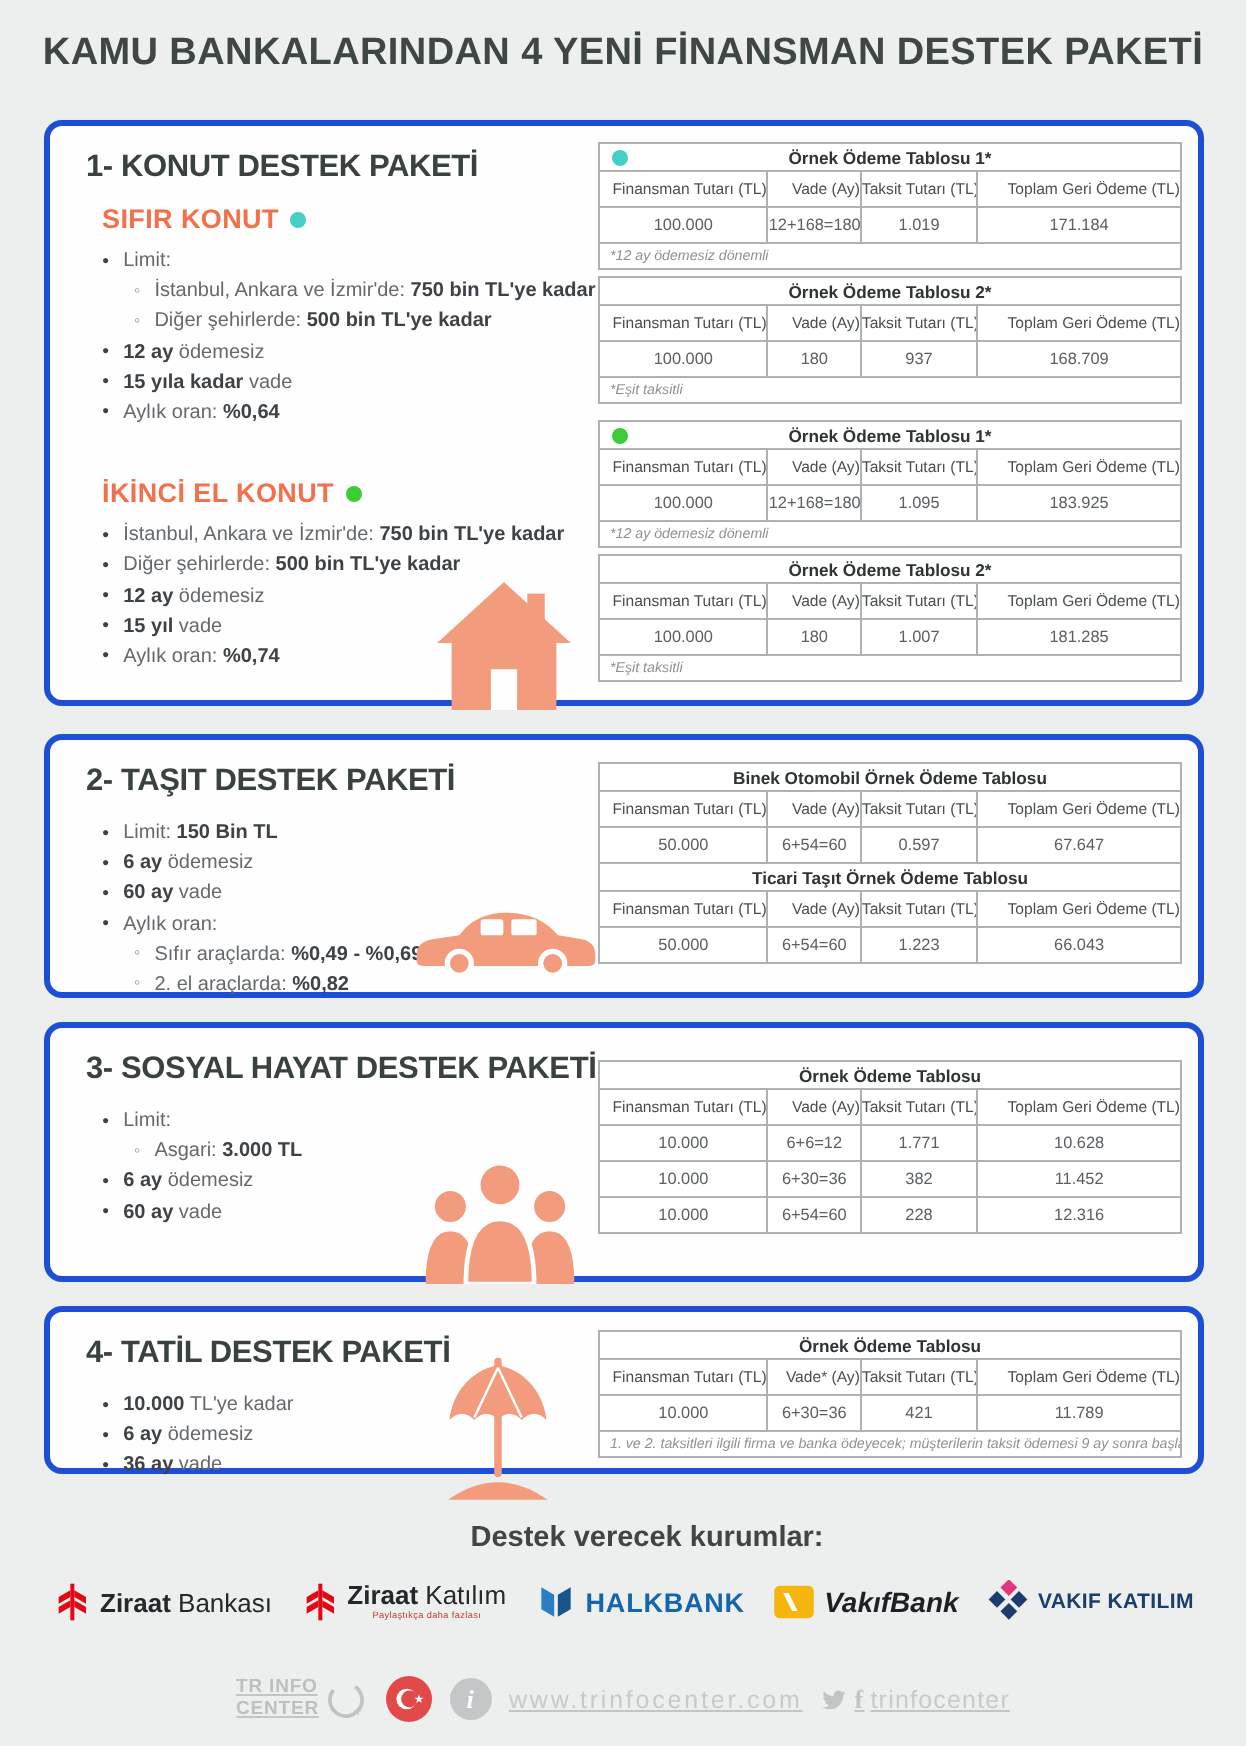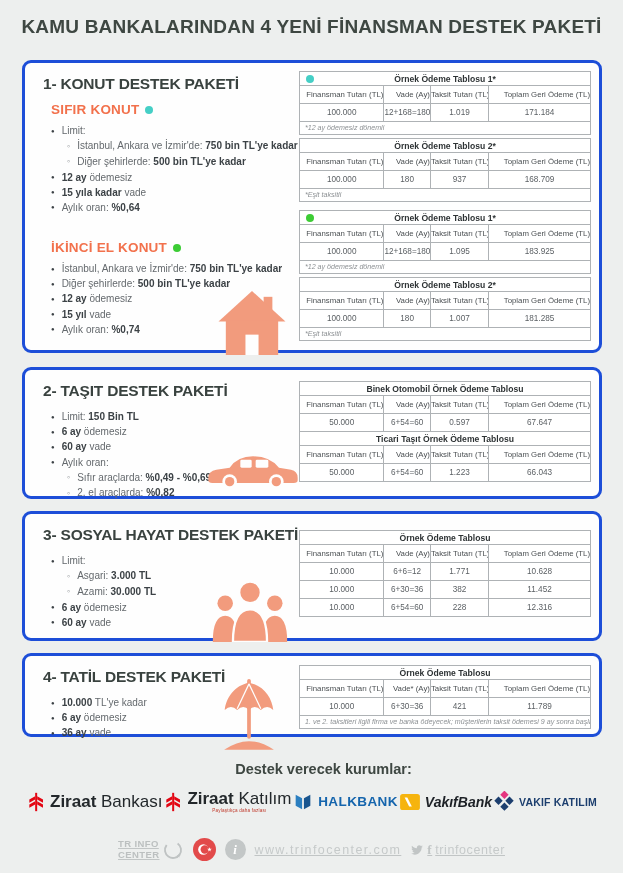--- a/index.html
+++ b/index.html
@@ -69,21 +69,21 @@
   .icon-car{left:178px;top:80px;width:100px;height:42px;}
   .icon-people{left:186px;top:66px;width:78px;height:62px;}
   .icon-umbrella{left:196px;top:20px;width:56px;height:78px;}
 
   
   .banks{position:absolute;top:761px;left:0;width:623px;}
   .banks-heading{text-align:center;font-size:14.5px;font-weight:bold;color:#3e4742;padding-left:24px;}
   .banks-row{display:flex;justify-content:space-between;align-items:center;padding:0 26px;margin-top:13px;}
   .bank{display:flex;align-items:center;gap:4px;}
   .bank svg{flex:none;}
-  .zb-text{font-size:17px;color:#23282b;}
+  .zb-text{font-size:13px;color:#23282b;}
   .zb-text b{font-weight:bold;}
   .zk-wrap{display:flex;flex-direction:column;align-items:center;line-height:1;}
   .zk-tagline{font-size:4.6px;color:#c0392b;margin-top:2px;letter-spacing:.2px;}
   .halk-text{font-size:13.5px;font-weight:bold;color:#1565ad;letter-spacing:.4px;}
   .vb-text{font-size:14px;font-weight:bold;font-style:italic;color:#1d2126;}
   .vk-text{font-size:10.5px;font-weight:bold;color:#1c3e6e;letter-spacing:.2px;}
 
   
   .footer{
     position:absolute;top:838px;left:0;width:623px;
@@ -335,21 +335,20 @@
       </table>
     </div>
   </div>
 
   <div class="card card3">
     <div class="leftcol">
       <div class="sec-heading">3- SOSYAL HAYAT DESTEK PAKETİ</div>
       <ul class="bullets">
         <li class="b"><span>Limit:</span></li>
         <li class="b sub"><span>Asgari: </span><b>3.000 TL</b></li>
-        <li class="b sub"><span>Azami: </span><b>30.000 TL</b></li>
         <li class="b"><b>6 ay</b><span> ödemesiz</span></li>
         <li class="b"><b>60 ay</b><span> vade</span></li>
       </ul>
     </div>
 
     <svg class="sicon icon-people" viewBox="0 0 100 80">
       <circle class="salmon" cx="18" cy="30" r="10"></circle>
       <path class="salmon" d="M2,80 Q2,46 18,46 Q34,46 34,80 Z"></path>
       <circle class="salmon" cx="82" cy="30" r="10"></circle>
       <path class="salmon" d="M66,80 Q66,46 82,46 Q98,46 98,80 Z"></path>

